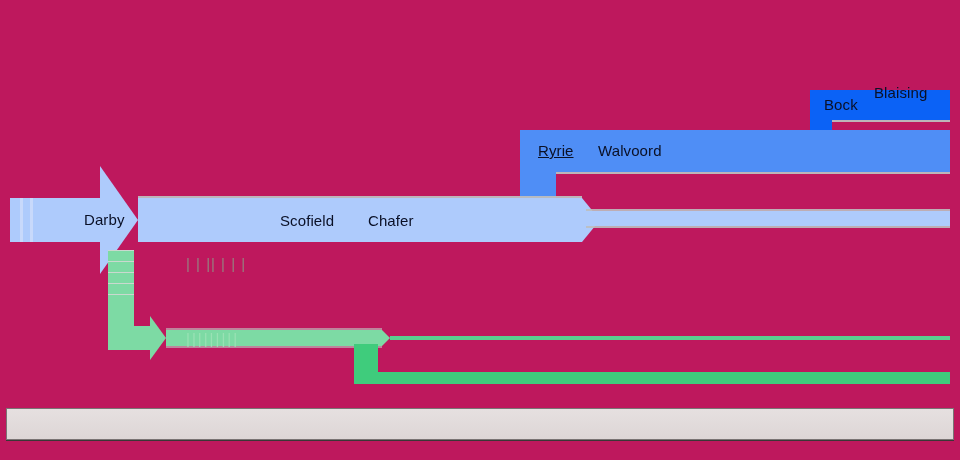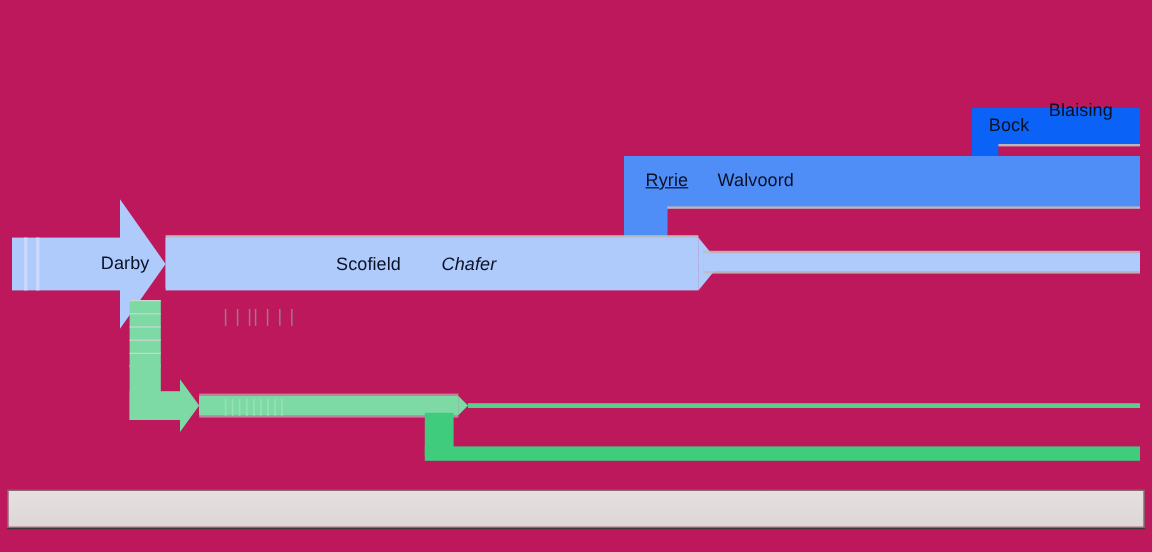--- a/index.html
+++ b/index.html
@@ -125,21 +125,21 @@
 
   <div class="arrow-head" style="left:100px; top:166px; border-width:54px 0 54px 38px; border-left-color:#aecbfc;"></div>
 
   <div class="lbl" style="left:36px; top:212px;margin-left:48px;">Darby</div>
 
   <div class="band c-lightblue shadow-b shadow-t" style="left:138px; top:198px; width:444px; height:44px;"></div>
 
   <div class="arrow-head" style="left:582px; top:198px; border-width:22px 0 22px 18px; border-left-color:#aecbfc;"></div>
 
   <div class="lbl" style="left:256px; top:213px;margin-left:24px;">Scofield</div>
-  <div class="lbl" style="left:368px; top:213px;font-style:italic;">Chafer</div>
+  <div class="lbl" style="left:368px; top:213px;">Chafer</div>
 
   <div class="band c-lightblue" style="left:586px; top:211px; width:364px; height:15px;
               box-shadow:0 2px 0 0 rgba(190,190,190,.9), 0 -2px 0 0 rgba(190,190,190,.9);"></div>
 
   <div class="stripe-stack c-lightgreen" style="left:108px; top:250px; width:26px; height:56px;">
     <i></i>
     <i></i>
     <i></i>
     <i></i>
     <i></i>

